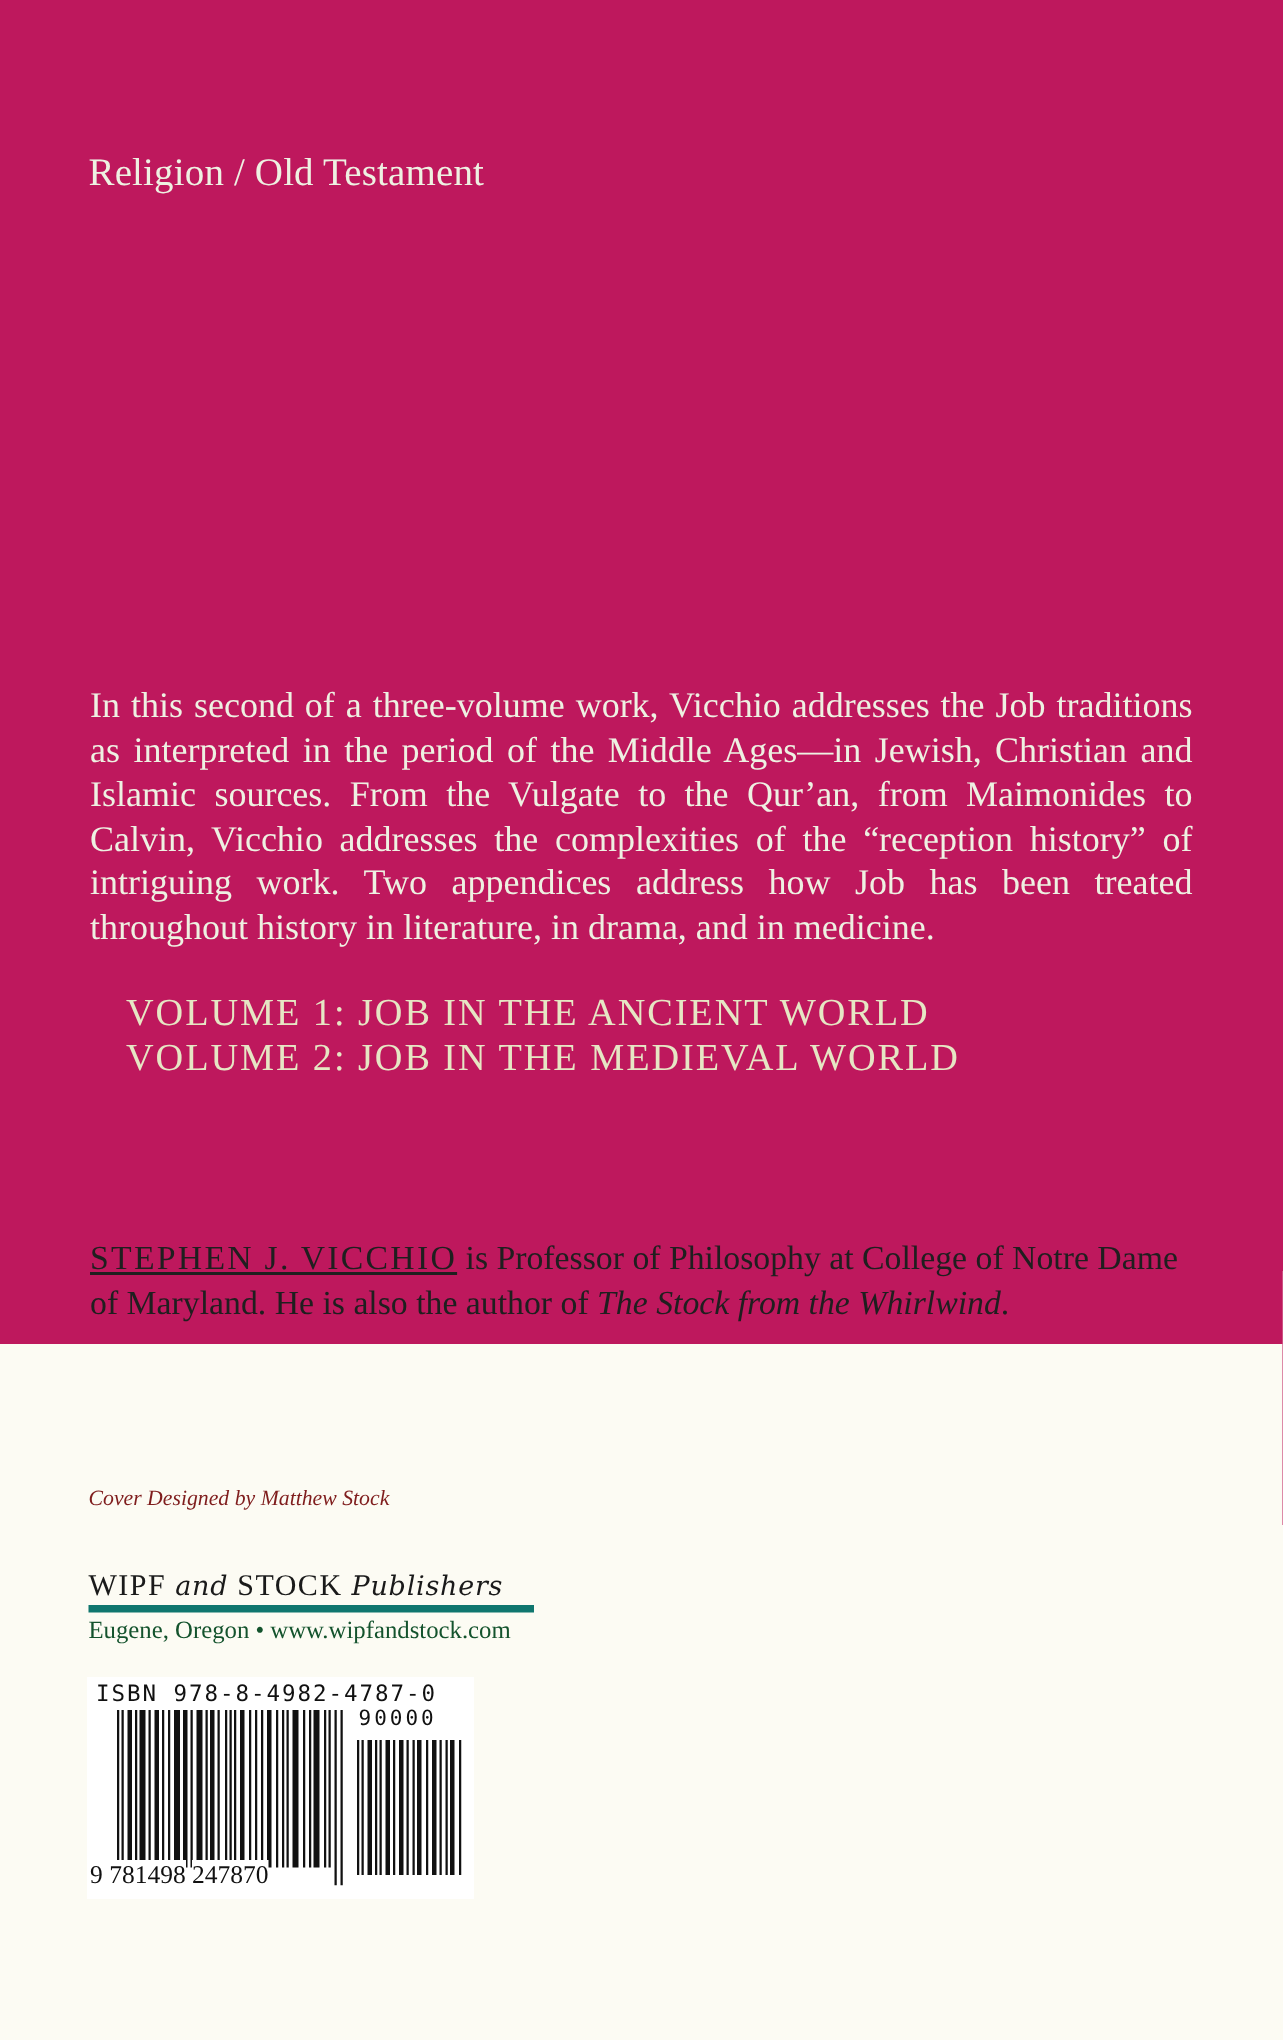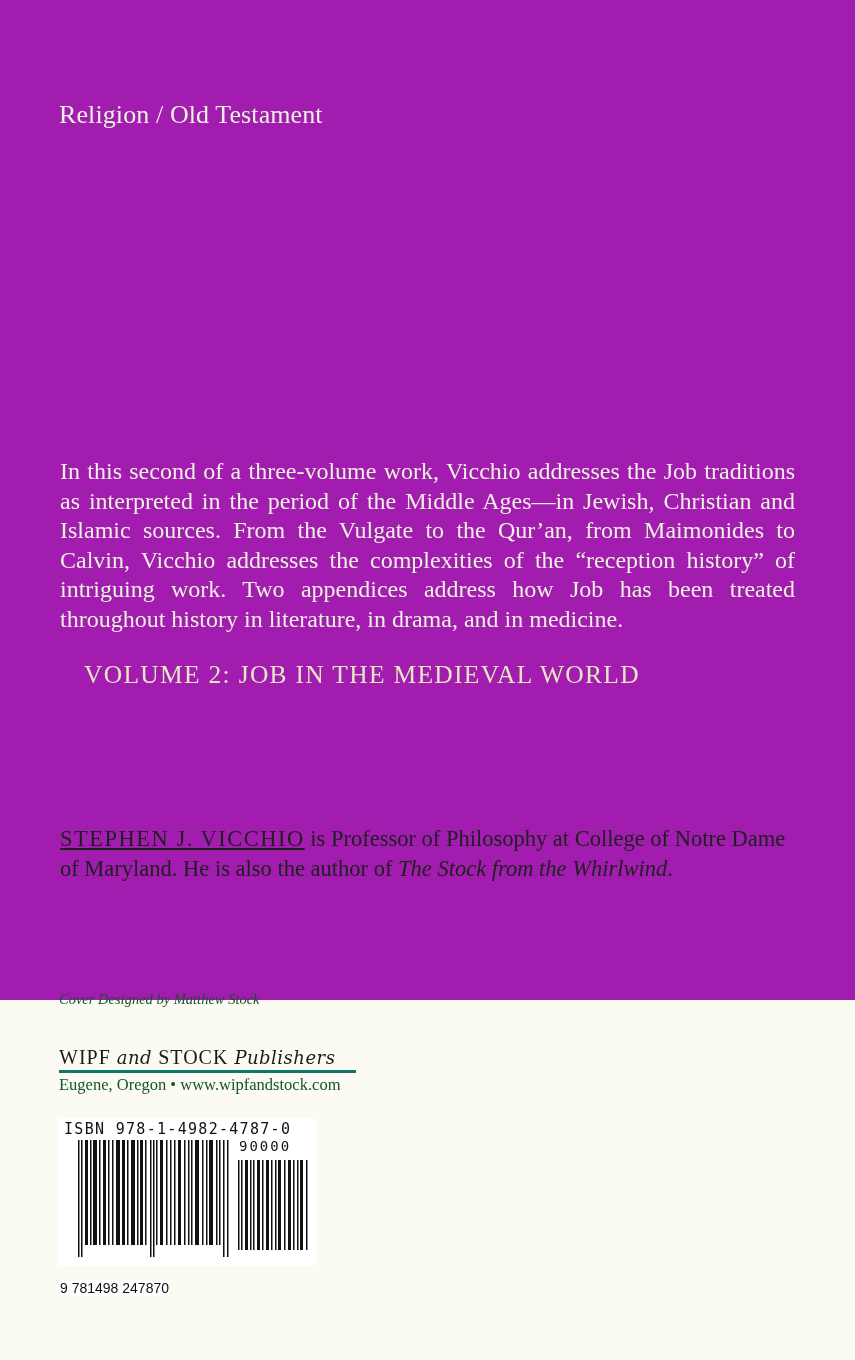--- a/index.html
+++ b/index.html
@@ -1,60 +1,61 @@
 <!DOCTYPE html>
 <html><head>
 <meta charset="utf-8">
 <style>
   html, body { margin:0; padding:0; }
   body { width:855px; height:1360px; position:relative; overflow:hidden; background:#fcfbf3; font-family:"Liberation Serif","DejaVu Serif",serif; }
-  .green { position:absolute; left:0; top:0; width:855px; height:1000px; background:#a21caf; }
+  .green { position:absolute; left:0; top:0; width:855px; height:896px; background:#be185d; }
   .category { position:absolute; left:59px; top:100px; font-size:26px; color:#eef1e2; letter-spacing:0.1px; }
   .blurb { position:absolute; left:60px; top:457px; width:735px; font-size:24px; line-height:29.6px; color:#eef1e2; text-align:justify; }
   .volumes { position:absolute; left:84px; top:660px; font-size:25.5px; line-height:29.5px; color:#e6e6c4; letter-spacing:1.3px; }
   .volumes div { white-space:nowrap; }
   .bio { position:absolute; left:60px; top:824px; width:740px; font-size:22.5px; line-height:30px; color:#1f1f1f; }
   .bio .name { letter-spacing:1.5px;text-decoration:underline; }
-  .credit { position:absolute; left:59px; top:991px; font-size:14.5px; font-style:italic; color:#14532d; }
+  .credit { position:absolute; left:59px; top:991px; font-size:14.5px; font-style:italic; color:#7f1d1d; }
   .publisher { position:absolute; left:59px; top:1046px; width:297px; }
-  .pub-name { font-size:20px; letter-spacing:1px; color:#1a1a1a; border-bottom:3px solid #0f766e; padding-bottom:1px; white-space:nowrap; }
+  .pub-name { font-size:20px; letter-spacing:1px; color:#1a1a1a; border-bottom:5px solid #0f766e; padding-bottom:1px; white-space:nowrap; }
   .pub-name i { font-family:"DejaVu Serif",serif; font-size:18px; letter-spacing:0.5px; }
   .pub-loc { font-size:16.5px; color:#14532d; margin-top:2px; white-space:nowrap; }
   .barcode-box { position:absolute; left:58px; top:1118px; width:258px; height:148px; background:#ffffff; }
   .isbn-text { position:absolute; left:6px; top:2px; font-family:"DejaVu Sans Mono",monospace; font-size:15px; letter-spacing:1.3px; color:#111; white-space:nowrap; }
   .bars-main { position:absolute; left:20px; top:22px; width:153px; height:117px; }
   .bars-addon { position:absolute; left:180px; top:42px; width:72px; height:90px; }
   .addon-digits { position:absolute; left:181px; top:20px; font-family:"DejaVu Sans Mono",monospace; font-size:14px; letter-spacing:2px; color:#111; }
-  .ean-digits { position:absolute; left:2px; top:122px; font-family:Liberation Sans, sans-serif; font-size:14px; color:#111; white-space:nowrap; background:transparent;margin-top:40px; }
+  .ean-digits { position:absolute; left:2px; top:122px; font-family:Liberation Serif, serif; font-size:17px; color:#111; white-space:nowrap; background:transparent; }
   .ean-digits span { background:#fff; }
 </style>
 </head>
 <body>
 
 <div class="green">
   <div class="category">Religion / Old Testament</div>
   <div class="blurb">In this second of a three-volume work, Vicchio addresses the Job traditions as interpreted in the period of the Middle Ages—in Jewish, Christian and Islamic sources. From the Vulgate to the Qur’an, from Maimonides to Calvin, Vicchio addresses the complexities of the “reception history” of intriguing work. Two appendices address how Job has been treated throughout history in literature, in drama, and in medicine.</div>
   <div class="volumes">
+    <div>VOLUME 1: JOB IN THE ANCIENT WORLD</div>
     <div>VOLUME 2: JOB IN THE MEDIEVAL WORLD</div>
   </div>
 </div>
 
 <div class="bio">
   <span class="name">STEPHEN J. VICCHIO</span><span> is Professor of Philosophy at College of Notre Dame of Maryland. He is also the author of </span><i>The Stock from the Whirlwind</i><span>.</span>
 </div>
 
 <div class="credit">Cover Designed by Matthew Stock</div>
 
 <div class="publisher">
   <div class="pub-name"><span>WIPF </span><i>and</i><span> STOCK </span><i>Publishers</i></div>
   <div class="pub-loc">Eugene, Oregon  •  www.wipfandstock.com</div>
 </div>
 
 <div class="barcode-box">
-  <div class="isbn-text">ISBN 978-1-4982-4787-0</div>
+  <div class="isbn-text">ISBN 978-8-4982-4787-0</div>
   <svg class="bars-main" viewBox="0 0 153 117" preserveAspectRatio="none">
     <g fill="#111">
       <rect x="0" y="0" width="1.5" height="117"></rect>
         <rect x="3" y="0" width="1.5" height="117"></rect>
       <rect x="7" y="0" width="3" height="105"></rect>
         <rect x="12" y="0" width="1.5" height="105"></rect>
       <rect x="15" y="0" width="4" height="105"></rect>
         <rect x="21" y="0" width="1.5" height="105"></rect>
       <rect x="25" y="0" width="3" height="105"></rect>
         <rect x="30" y="0" width="1.5" height="105"></rect>

